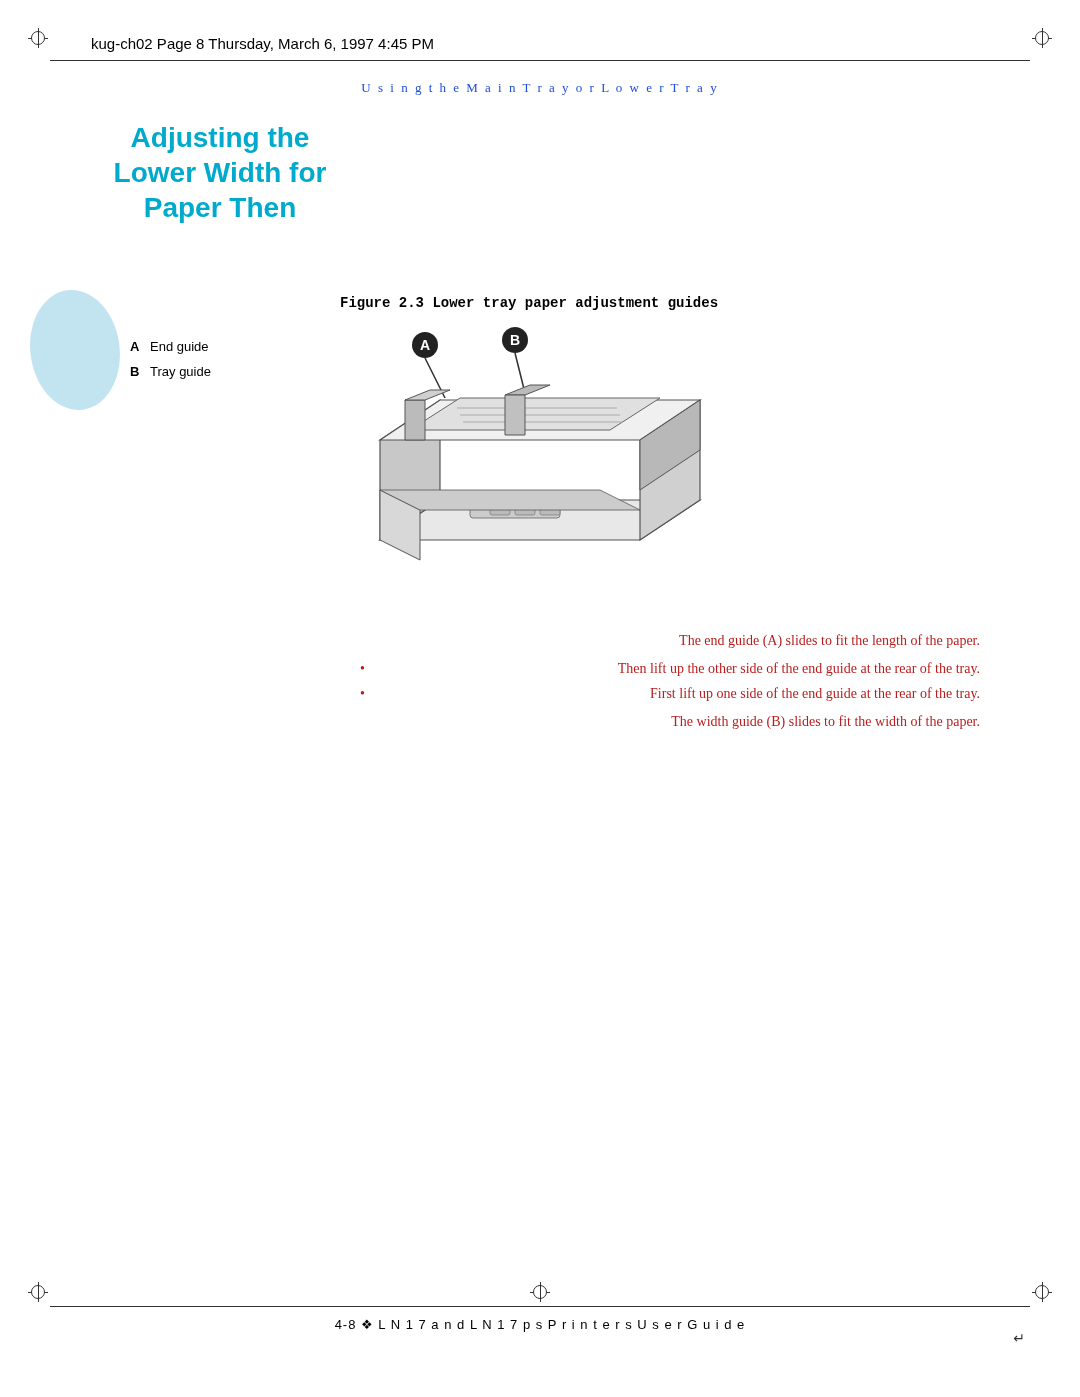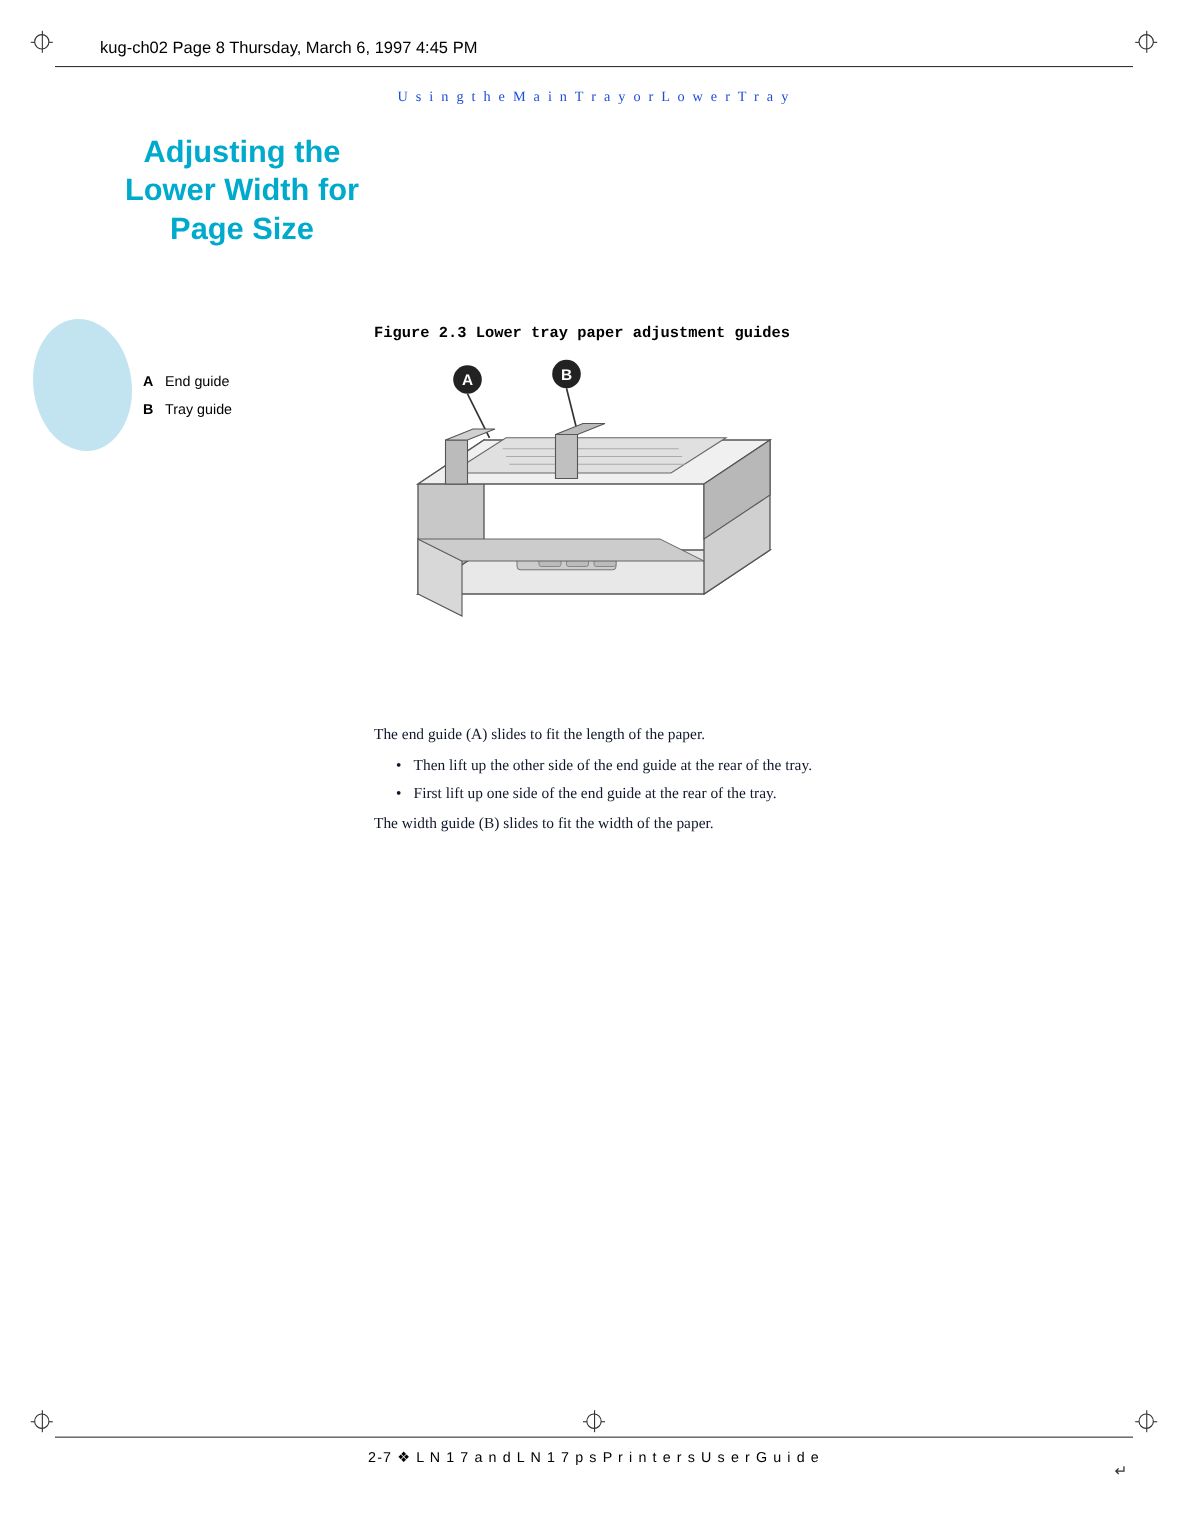--- a/index.html
+++ b/index.html
@@ -195,26 +195,27 @@
 
     
     .tray-svg {
       width: 100%;
       height: 100%;
     }
 
     
     .body-text {
       position: absolute;
-      top: 658px;
+      top: 630px;
       left: 340px;
       width: 640px;
       font-size: 14px;
       line-height: 1.6;
-      color: #0f172a;
+      color: #b91c1c;
+      text-align: right;
     }
 
     .body-text p {
       margin-bottom: 6px;
     }
 
     .bullet-list {
       margin-left: 20px;
       margin-bottom: 6px;
     }
@@ -259,21 +260,21 @@
   <div class="header-text">kug-ch02  Page 8  Thursday, March 6, 1997  4:45 PM</div>
 
   <div class="subtitle">U s i n g  t h e  M a i n  T r a y  o r  L o w e r  T r a y</div>
 
   <div class="blue-blob"></div>
 
   <div class="main-title">
     <h1>
       <span>Adjusting the</span><br>
       <span>Lower Width for</span><br>
-      <span>Page Size</span>
+      <span>Paper Then</span>
     </h1>
   </div>
 
   <div class="figure-caption">Figure 2.3   Lower tray paper adjustment guides</div>
 
   <div class="legend">
     <div class="legend-item">
       <span class="legend-letter">A</span>
       <span>End guide</span>
     </div>
@@ -331,17 +332,17 @@
     <p>The end guide (A) slides to fit the length of the paper.</p>
     <ul class="bullet-list">
       <li>Then lift up the other side of the end guide at the rear of the tray.</li>
       <li>First lift up one side of the end guide at the rear of the tray.</li>
     </ul>
     <p>The width guide (B) slides to fit the width of the paper.</p>
   </div>
 
   <div class="footer-line"></div>
 
-  <div class="footer-text">2-7  ❖   L N 1 7  a n d  L N 1 7 p s  P r i n t e r s  U s e r  G u i d e</div>
+  <div class="footer-text">4-8  ❖   L N 1 7  a n d  L N 1 7 p s  P r i n t e r s  U s e r  G u i d e</div>
 
   <div class="corner-mark">↵</div>
 
 </div>
 
 </body></html>

